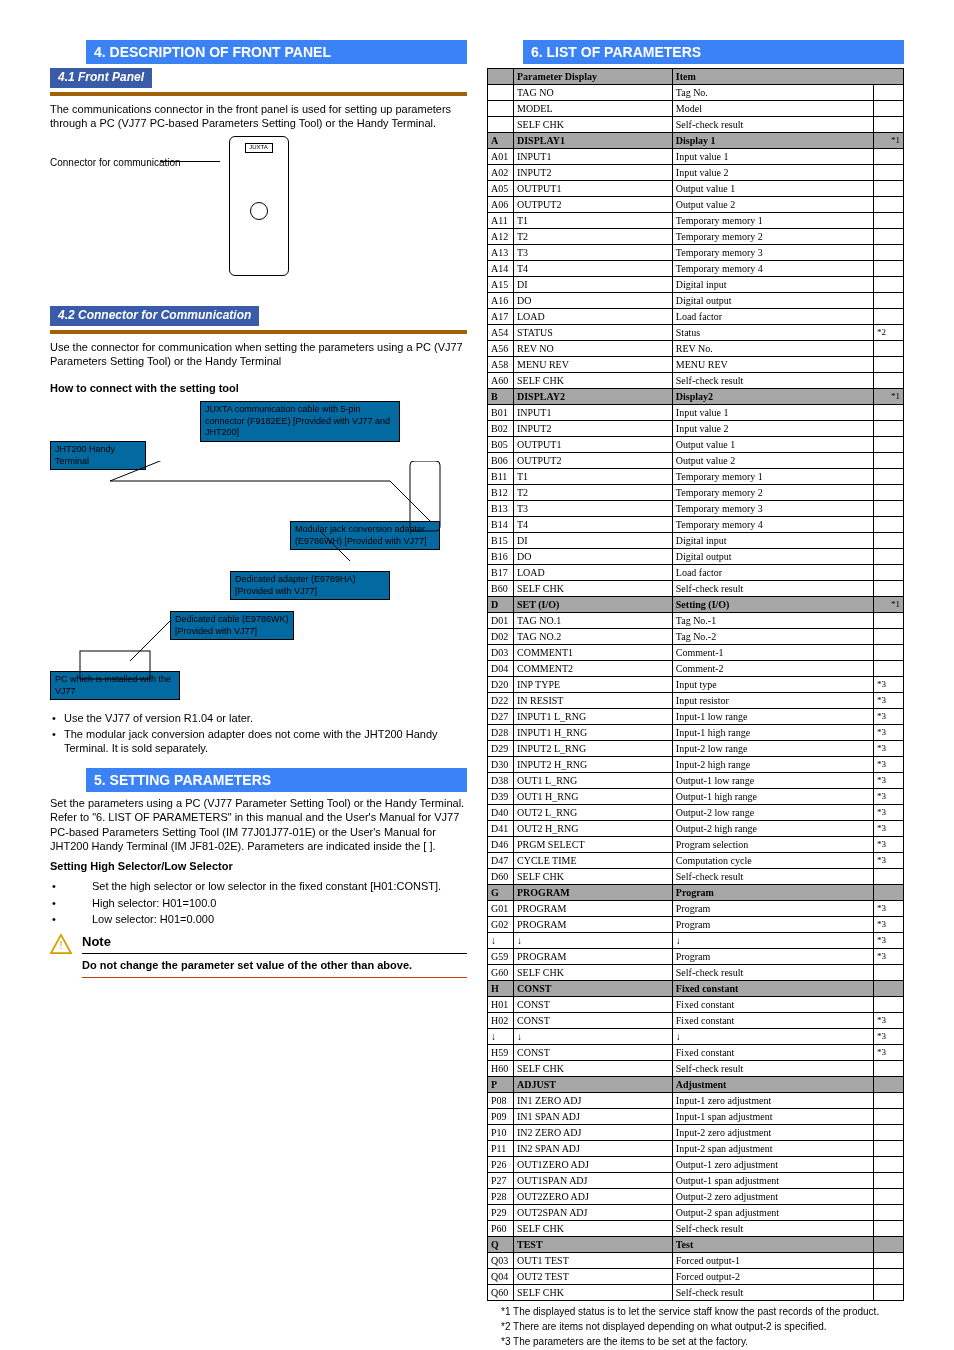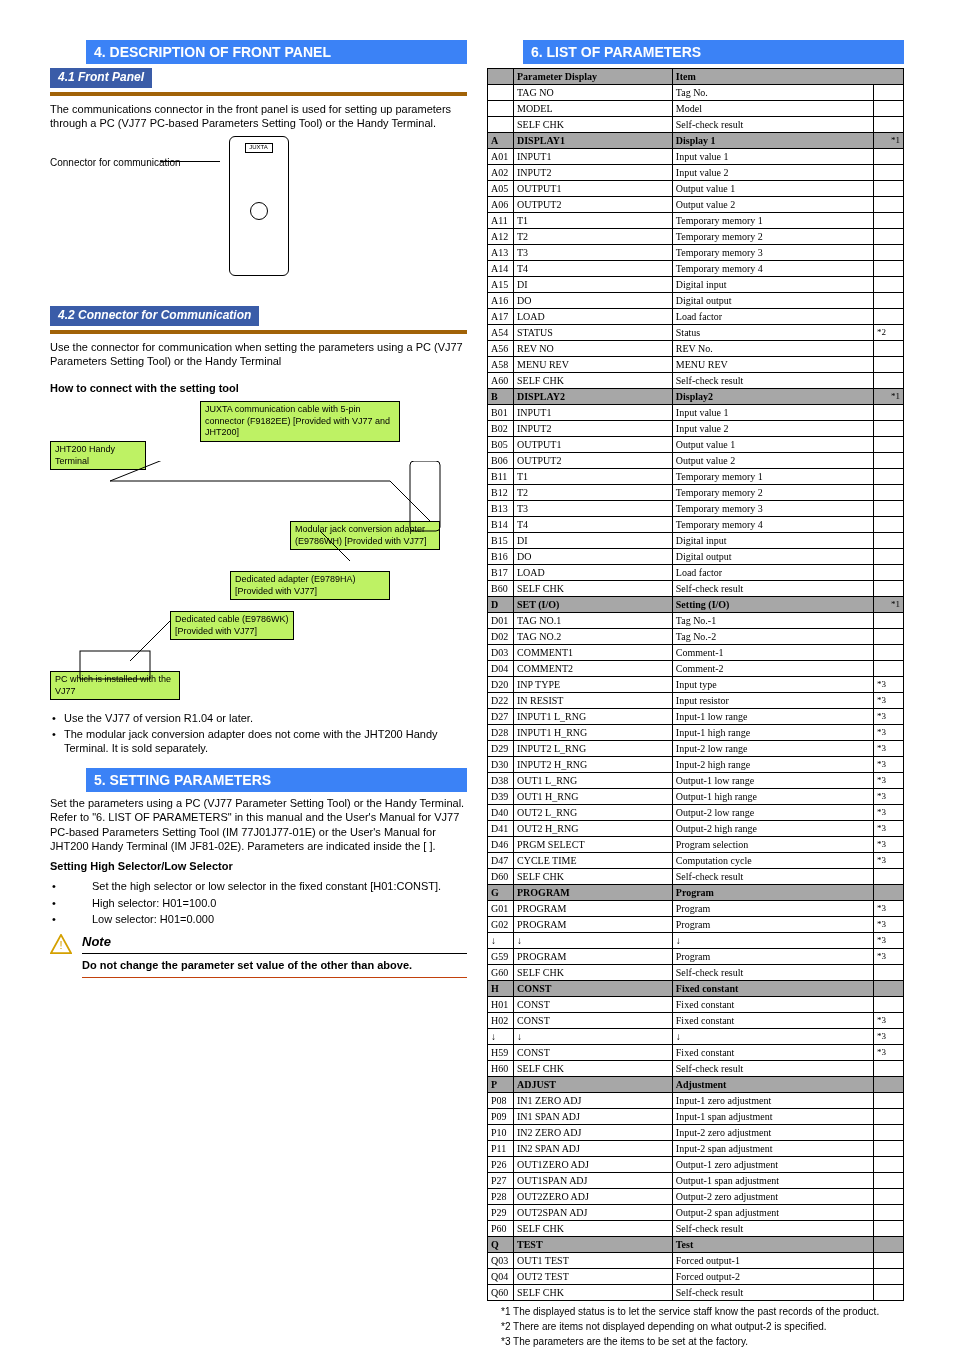--- a/index.html
+++ b/index.html
@@ -21,21 +21,21 @@
   .sub-hdr {
     background: #3a5ca8; color: #fff; font-weight: bold; font-style: italic;
     padding: 2px 8px; font-size: 12px; margin-bottom: 4px; display: inline-block;
   }
   .sub-hdr-row { border-bottom: 4px solid #a16207; margin-bottom: 6px; }
   p { margin-bottom: 6px; }
   .mt { margin-top: 12px; }
   .bold { font-weight: bold; }
   .note-row { display: flex; gap: 10px; align-items: flex-start; margin-top: 8px; }
   .note-icon svg { width: 22px; height: 20px; }
-  .note-title { font-weight: bold; font-size: 13px; border-bottom: 1px solid #000; display:block; margin-bottom:4px; padding-bottom:2px;font-style:italic; }
+  .note-title { font-weight: bold; font-size: 13px; border-bottom: 1px solid #000; display:block; margin-bottom:4px; padding-bottom:2px; }
   .note-body { border-bottom: 1px solid #c2410c; padding-bottom: 4px; }
   ul.bullets { list-style: none; padding-left: 14px; }
   ul.bullets li { position: relative; margin-bottom: 2px; }
   ul.bullets li::before { content: "•"; position: absolute; left: -12px; }
   .indent { padding-left: 40px; }
   
   table.params { border-collapse: collapse; width: 100%; font-size: 10px; font-family: Liberation Serif, serif; }
   table.params td, table.params th { border: 1px solid #000; padding: 1px 3px; text-align: left; vertical-align: middle; }
   table.params th { background: #a7a7a7; font-weight: bold; }
   tr.group td { background: #a7a7a7; font-weight: bold; }
@@ -47,21 +47,21 @@
   
   .diagram { border: 0; margin: 6px 0 10px 0; position: relative; }
   .device-box { border: 1px solid #000; width: 60px; height: 140px; margin: 0 auto; position: relative; background: #fff; border-radius: 6px; }
   .device-box .jack { position:absolute; left:50%; top:6px; transform:translateX(-50%); width:28px; height:10px; border:1px solid #000; font-size:6px; text-align:center;}
   .device-box .knob { position:absolute; left:50%; top:65px; transform:translateX(-50%); width:18px;height:18px;border:1.5px solid #000;border-radius:50%;}
   .conn-label { position:absolute; left:0; top:20px; font-size:10px; }
   .conn-line { position:absolute; left:110px; top:25px; width:60px; border-top:1px solid #000; }
   .d1-wrap { position: relative; height: 160px; display:flex; justify-content:flex-end;}
   
   .d2 { position: relative; height: 300px; font-size: 9px; }
-  .d2 .box { border:1px solid #000; padding:2px 4px; position:absolute; background:#bef264; }
+  .d2 .box { border:1px solid #000; padding:2px 4px; position:absolute; background:#0369a1; }
   .d2 .jht { left:0; top:40px; width:96px; }
   .d2 .jcable { left:150px; top:0; width:200px; }
   .d2 .modjack { left:240px; top:120px; width:150px; }
   .d2 .dedadapter { left:180px; top:170px; width:160px; }
   .d2 .dedcable { left:120px; top:210px; width:124px; }
   .d2 .pc { left:0; top:270px; width:130px; }
   .d2 svg.sketch { position:absolute; }
 </style>
 </head>
 <body>

